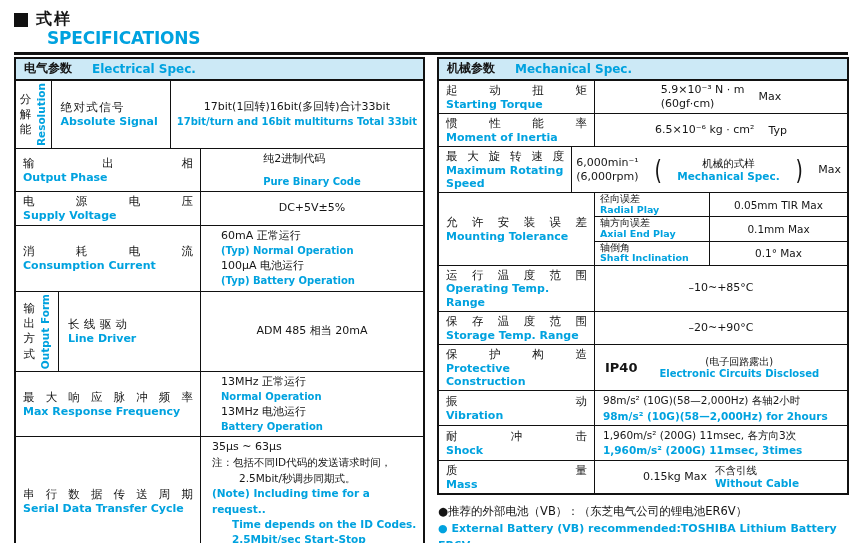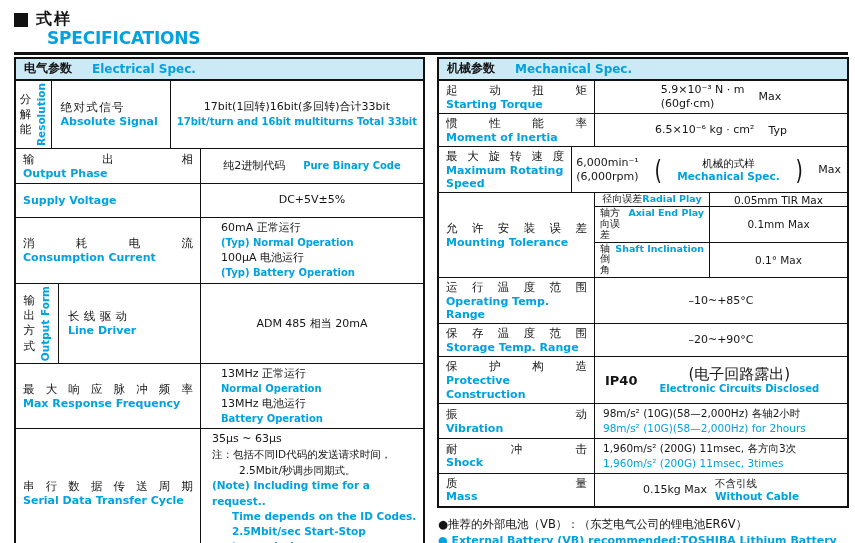--- a/index.html
+++ b/index.html
@@ -39,55 +39,55 @@
   .group-cell { width:43px; border-right:1px solid #111; display:flex; align-items:center; justify-content:center; gap:1px; padding:2px 1px; }
   .stack-zh { width:14px; font-size:11.5px; line-height:1.32; word-break:break-all; }
   .rot-en { writing-mode:vertical-rl; transform:rotate(180deg); font-size:10.5px; font-weight:700; color:var(--cyan); }
   .sub-label-cell { width:142px; border-right:1px solid #111; display:flex; flex-direction:column; justify-content:center; padding:2px 9px; }
 
   .value-cell { flex:1; display:flex; flex-direction:column; justify-content:center; padding:2px 6px; }
   .vc { align-items:center; text-align:center; }
   .vleft { padding-left:20px; }
   .vzh { font-size:11px; line-height:1.45; }
   .ven { font-size:10px; font-weight:700; color:var(--cyan); line-height:1.4; white-space:nowrap; }
-  .inline-mix { display:flex; gap:18px; align-items:center; justify-content:center; }
+  .inline-mix { display:flex; gap:8px; align-items:flex-start; justify-content:center;flex-direction:column; }
 
   .note-zh { font-size:10.5px; line-height:1.5; }
   .note-zh.ind { padding-left:27px; }
   .note-en { font-size:10.5px; font-weight:700; color:var(--cyan); line-height:1.45; }
   .note-en.ind { padding-left:20px; }
 
   
   .hflex { flex-direction:row; align-items:center; justify-content:center; gap:14px; }
   .stack2 { display:flex; flex-direction:column; }
   .suffix { font-size:11px; }
   .bigp { font-size:27px; font-weight:400; line-height:0.9; transform:scaleX(0.7); }
   .speed-flex { flex-direction:row; align-items:center; gap:14px; padding-left:4px; justify-content:flex-start; }
   .pstack { text-align:center; }
   .pzh { font-size:10.5px; line-height:1.25; }
   .pen { font-size:10.5px; font-weight:700; color:var(--cyan); line-height:1.2; white-space:nowrap; }
 
   .subrows { flex:1; display:flex; flex-direction:column; }
   .subrow { display:flex; flex:1; border-top:1px solid #111; }
   .subrow.first { border-top:none; }
-  .sub-label { width:115px; border-right:1px solid #111; padding:1px 5px; display:flex; flex-direction:row; justify-content:center; }
+  .sub-label { width:115px; border-right:1px solid #111; padding:1px 5px; display:flex; flex-direction:column; justify-content:center; }
   .sub-zh { font-size:10px; line-height:1.08; }
   .sub-en { font-size:9.5px; font-weight:700; color:var(--cyan); line-height:1.08; white-space:nowrap; }
   .sub-val { flex:1; display:flex; align-items:center; justify-content:center; font-size:10.5px; }
 
   .ip-flex { flex-direction:row; align-items:center; padding-left:10px; }
   .ip-code { font-size:13px; font-weight:700; }
   .ip-stack { flex:1; text-align:center; }
 
   .mass-flex { flex-direction:row; align-items:center; justify-content:center; gap:8px; }
   .mass-note-zh { font-size:10.5px; line-height:1.25; }
   .mass-note-en { font-size:10.5px; font-weight:700; color:var(--cyan); line-height:1.2; }
 
   .vib-zh { font-size:10.5px; line-height:1.45; white-space:nowrap; }
-  .vib-en { font-size:10.5px; font-weight:400; color:var(--cyan); line-height:1.4; white-space:nowrap; }
+  .vib-en { font-size:10.5px; font-weight:700; color:var(--cyan); line-height:1.4; white-space:nowrap; }
 
   
   .battery-notes { margin-top:8px; padding-left:1px; }
   .bn-zh { font-size:11.5px; line-height:1.55; }
   .bn-en { font-size:11px; font-weight:700; color:var(--cyan); line-height:1.5; }
 </style>
 </head>
 <body>
 
 <div class="page">
@@ -132,20 +132,21 @@
         <div class="value-cell vc">
           <div class="inline-mix">
             <span class="vzh">纯2进制代码</span>
             <span class="ven">Pure Binary Code</span>
           </div>
         </div>
       </div>
 
       <div class="row" style="min-height:34px">
         <div class="label-cell">
+          <div class="jzh">电源电压</div>
           <div class="len">Supply Voltage</div>
         </div>
         <div class="value-cell vc">
           <div class="vzh">DC+5V±5%</div>
         </div>
       </div>
 
       <div class="row" style="min-height:66px">
         <div class="label-cell">
           <div class="jzh">消耗电流</div>
@@ -306,21 +307,21 @@
         </div>
 
         <div class="row" style="min-height:35px">
           <div class="label-cell">
             <div class="jzh">保护构造</div>
             <div class="len">Protective Construction</div>
           </div>
           <div class="value-cell ip-flex">
             <span class="ip-code">IP40</span>
             <div class="ip-stack">
-              <div class="vzh" style="line-height:1.2;font-size:15px">(电子回路露出)</div>
+              <div class="vzh" style="line-height:1.2;font-size:10px">(电子回路露出)</div>
               <div class="ven" style="line-height:1.15">Electronic Circuits Disclosed</div>
             </div>
           </div>
         </div>
 
         <div class="row" style="min-height:32px">
           <div class="label-cell">
             <div class="jzh">振动</div>
             <div class="len">Vibration</div>
           </div>

